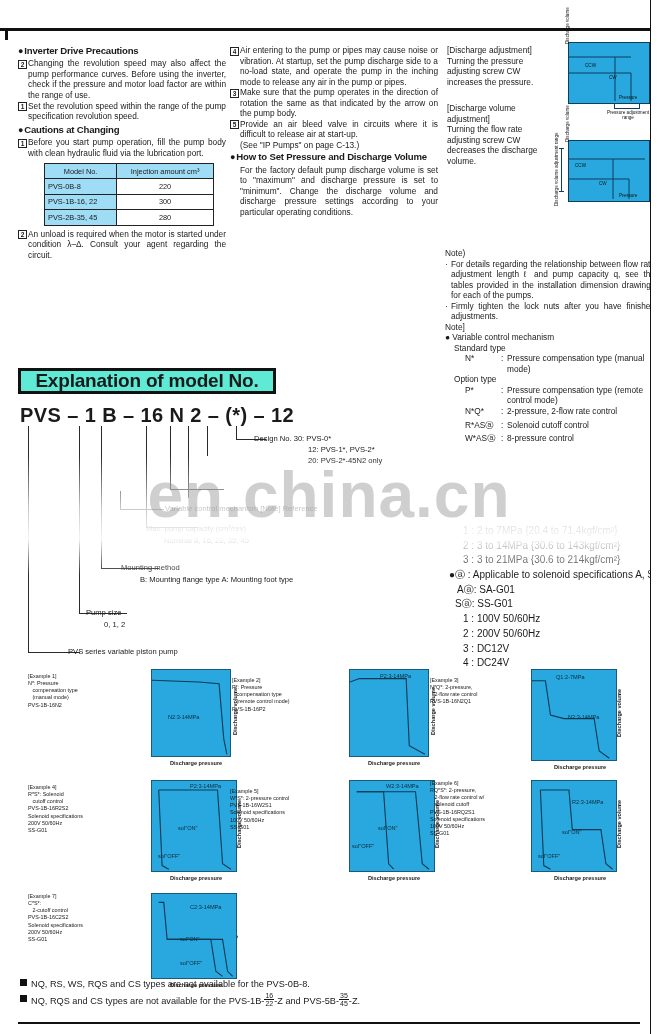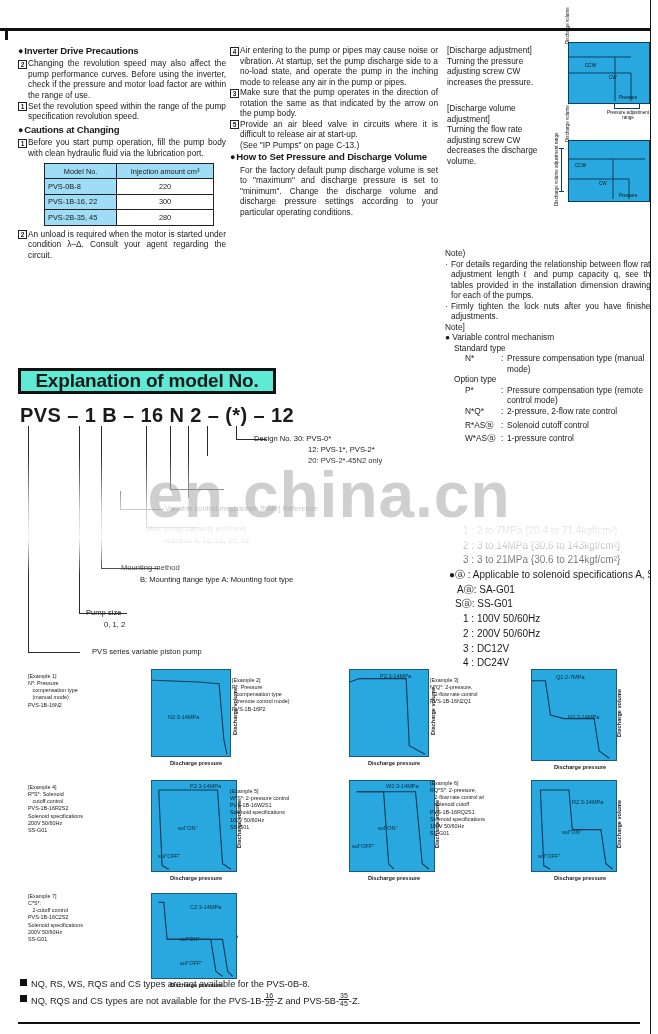--- a/index.html
+++ b/index.html
@@ -227,21 +227,21 @@
         <span style="flex:1">2-pressure, 2-flow rate control</span>
       </div>
       <div style="display:flex;padding-left:20px;margin-top:3px">
         <span style="flex:0 0 36px">R*ASⓐ</span>
         <span style="flex:0 0 6px">:</span>
         <span style="flex:1">Solenoid cutoff control</span>
       </div>
       <div style="display:flex;padding-left:20px;margin-top:3px">
         <span style="flex:0 0 36px">W*ASⓐ</span>
         <span style="flex:0 0 6px">:</span>
-        <span style="flex:1">1-pressure control</span>
+        <span style="flex:1">8-pressure control</span>
       </div>
     </div>
   </div>
 
   <div class="diag-box">
 
     <div class="mini mini1">
       <svg width="80" height="60" viewBox="0 0 80 60">
         <path d="M0 14 L46 14 L46 58" stroke="#0b3f5c" fill="none" stroke-width="1"></path>
         <path d="M0 30 L62 30 L62 58" stroke="#0b3f5c" fill="none" stroke-width="1"></path>
@@ -310,21 +310,21 @@
 
     <div class="ltxt" style="left:128px; top:156px;">Max. pump capacity (cm³/rev)</div>
     <div class="ltxt" style="left:146px; top:168px;">Nominal 8, 16, 22, 35, 45</div>
 
     <div class="ltxt" style="left:103px; top:195px;">Mounting method</div>
     <div class="ltxt" style="left:122px; top:207px;">B: Mounting flange type    A: Mounting foot type</div>
 
     <div class="ltxt" style="left:68px; top:240px;">Pump size</div>
     <div class="ltxt" style="left:86px; top:252px;">0, 1, 2</div>
 
-    <div class="ltxt" style="left:74px; top:279px;">PVS series variable piston pump</div>
+    <div class="ltxt" style="left:50px; top:279px;">PVS series variable piston pump</div>
   </div>
 
   <div class="rightspecs">
     <div class="rs-row">1 : 2 to 7MPa      {20.4 to 71.4kgf/cm²}</div>
     <div class="rs-row">2 : 3 to 14MPa    {30.6 to 143kgf/cm²}</div>
     <div class="rs-row">3 : 3 to 21MPa    {30.6 to 214kgf/cm²}</div>
     <div class="rs-row" style="margin-left:-14px">●ⓐ  : Applicable to solenoid specifications A, S</div>
     <div class="rs-row" style="margin-left:-6px">Aⓐ: SA-G01</div>
     <div class="rs-row" style="margin-left:-8px">Sⓐ: SS-G01</div>
     <div class="rs-row">1 : 100V 50/60Hz</div>

